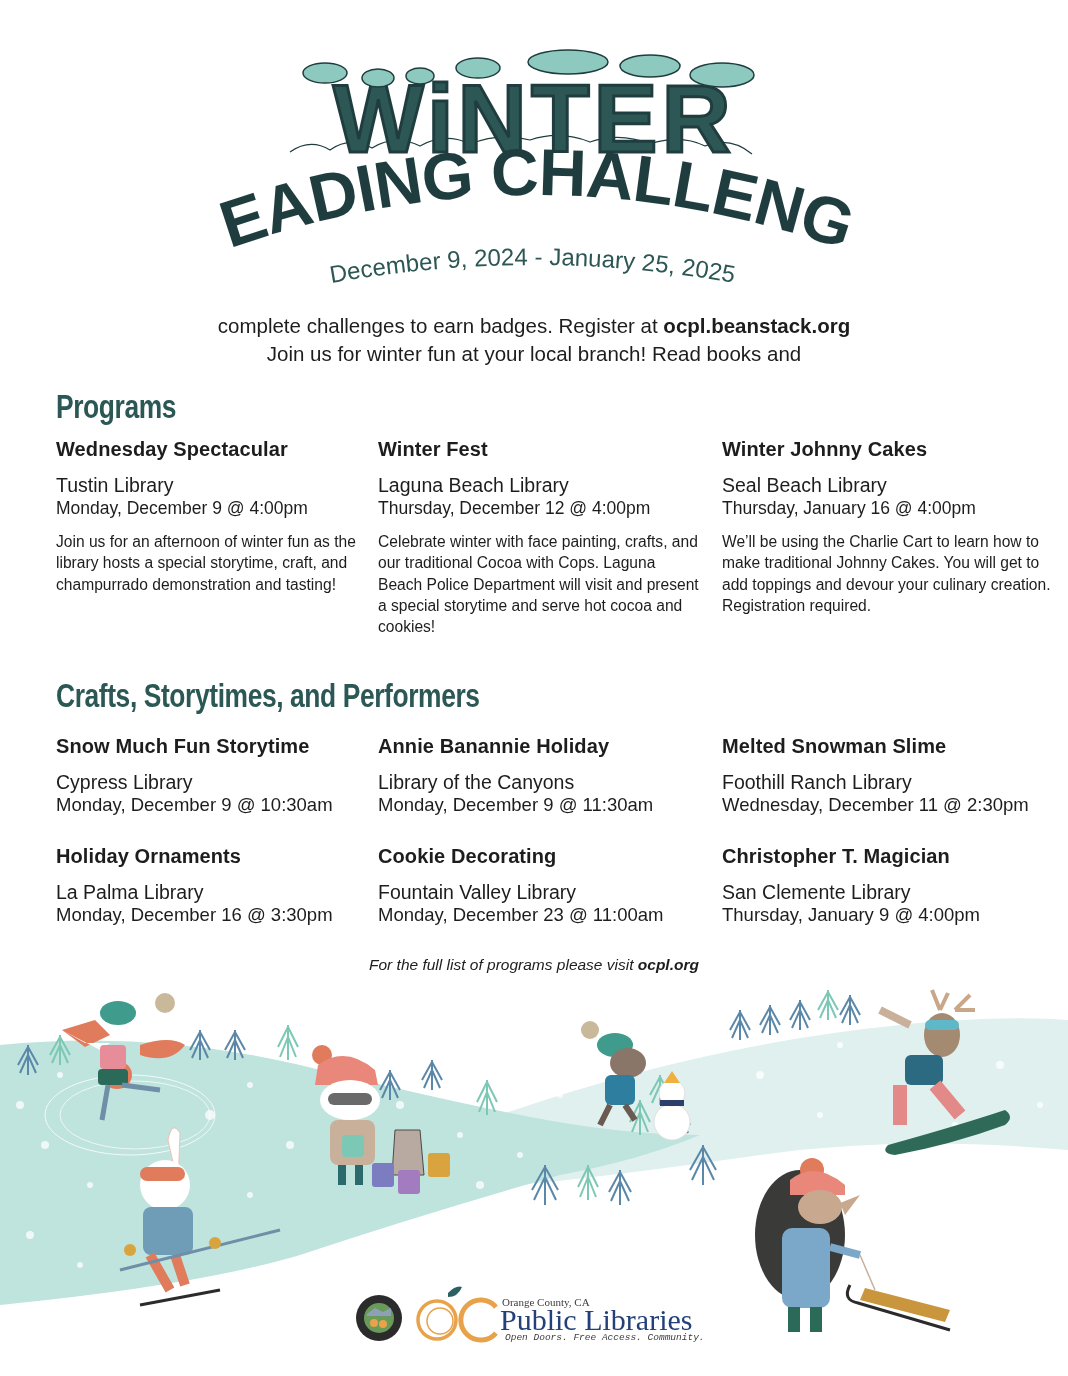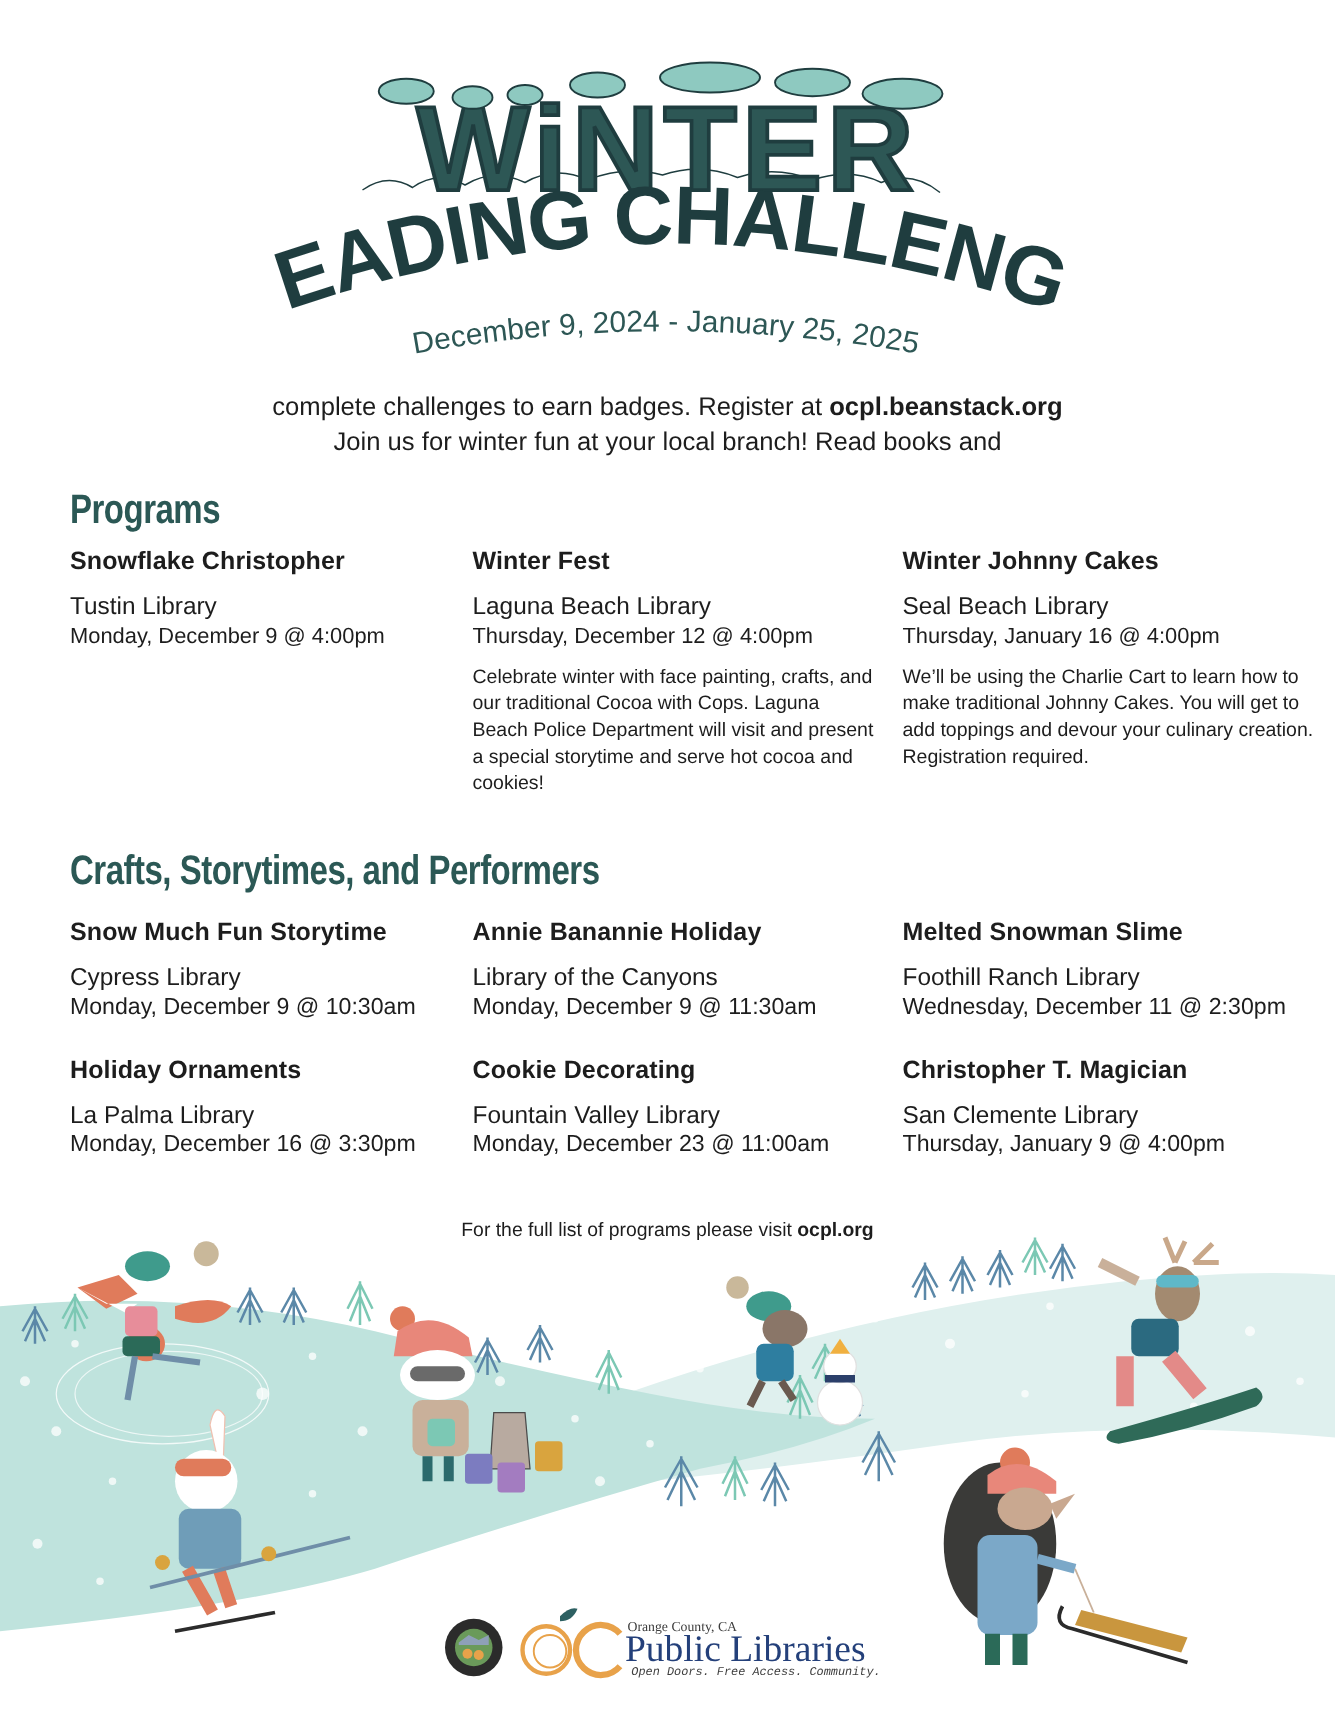--- a/index.html
+++ b/index.html
@@ -32,22 +32,22 @@
 
   .col1 { left: 56px; width: 305px; }
   .col2 { left: 378px; width: 325px; }
   .col3 { left: 722px; width: 330px; }
 
   .row-programs { top: 438px; }
   .row-crafts1 { top: 735px; }
   .row-crafts2 { top: 845px; }
 
   
-  .footer-note { position: absolute; left: 0; top: 976px; width: 1068px; text-align: center;
-                 font-family: "Liberation Sans", sans-serif; font-size: 15.5px; color: #1d1d1d; }
+  .footer-note { position: absolute; left: 0; top: 956px; width: 1068px; text-align: center;
+                 font-family: "Liberation Sans", sans-serif; font-size: 15.5px; color: #1d1d1d; font-style: italic; }
   .footer-note b { font-weight: bold; }
 
   
   .scene { position: absolute; left: 0; top: 985px; width: 1068px; height: 391px; }
 
   
   .logo-area { position: absolute; left: 352px; top: 1285px; width: 380px; height: 60px; }
   .county-seal { position: absolute; left: 3px; top: 9px; width: 48px; height: 48px; }
   .oc-logo { position: absolute; left: 60px; top: 0px; width: 95px; height: 60px; }
   .lib-small { position: absolute; left: 150px; top: 11px; font-family: "Liberation Serif", serif; font-size: 11px; color: #3d3d3d; white-space: nowrap; text-align: right; }
@@ -95,23 +95,24 @@
 <div class="intro">
   <div>
     <span>complete challenges to earn badges. Register at </span><b>ocpl.beanstack.org</b>
   </div>
   <div>Join us for winter fun at your local branch! Read books and</div>
 </div>
 
 <div class="section-heading h-programs">Programs</div>
 
 <div class="event col1 row-programs">
-  <div class="ev-title">Snowflake Christopher</div>
+  <div class="ev-title">Wednesday Spectacular</div>
   <div class="ev-loc">Tustin Library</div>
   <div class="ev-date">Monday, December 9 @ 4:00pm</div>
+  <div class="ev-desc">Join us for an afternoon of winter fun as the library hosts a special storytime, craft, and champurrado demonstration and tasting!</div>
 </div>
 <div class="event col2 row-programs">
   <div class="ev-title">Winter Fest</div>
   <div class="ev-loc">Laguna Beach Library</div>
   <div class="ev-date">Thursday, December 12 @ 4:00pm</div>
   <div class="ev-desc">Celebrate winter with face painting, crafts, and our traditional Cocoa with Cops. Laguna Beach Police Department will visit and present a special storytime and serve hot cocoa and cookies!</div>
 </div>
 <div class="event col3 row-programs">
   <div class="ev-title">Winter Johnny Cakes</div>
   <div class="ev-loc">Seal Beach Library</div>

